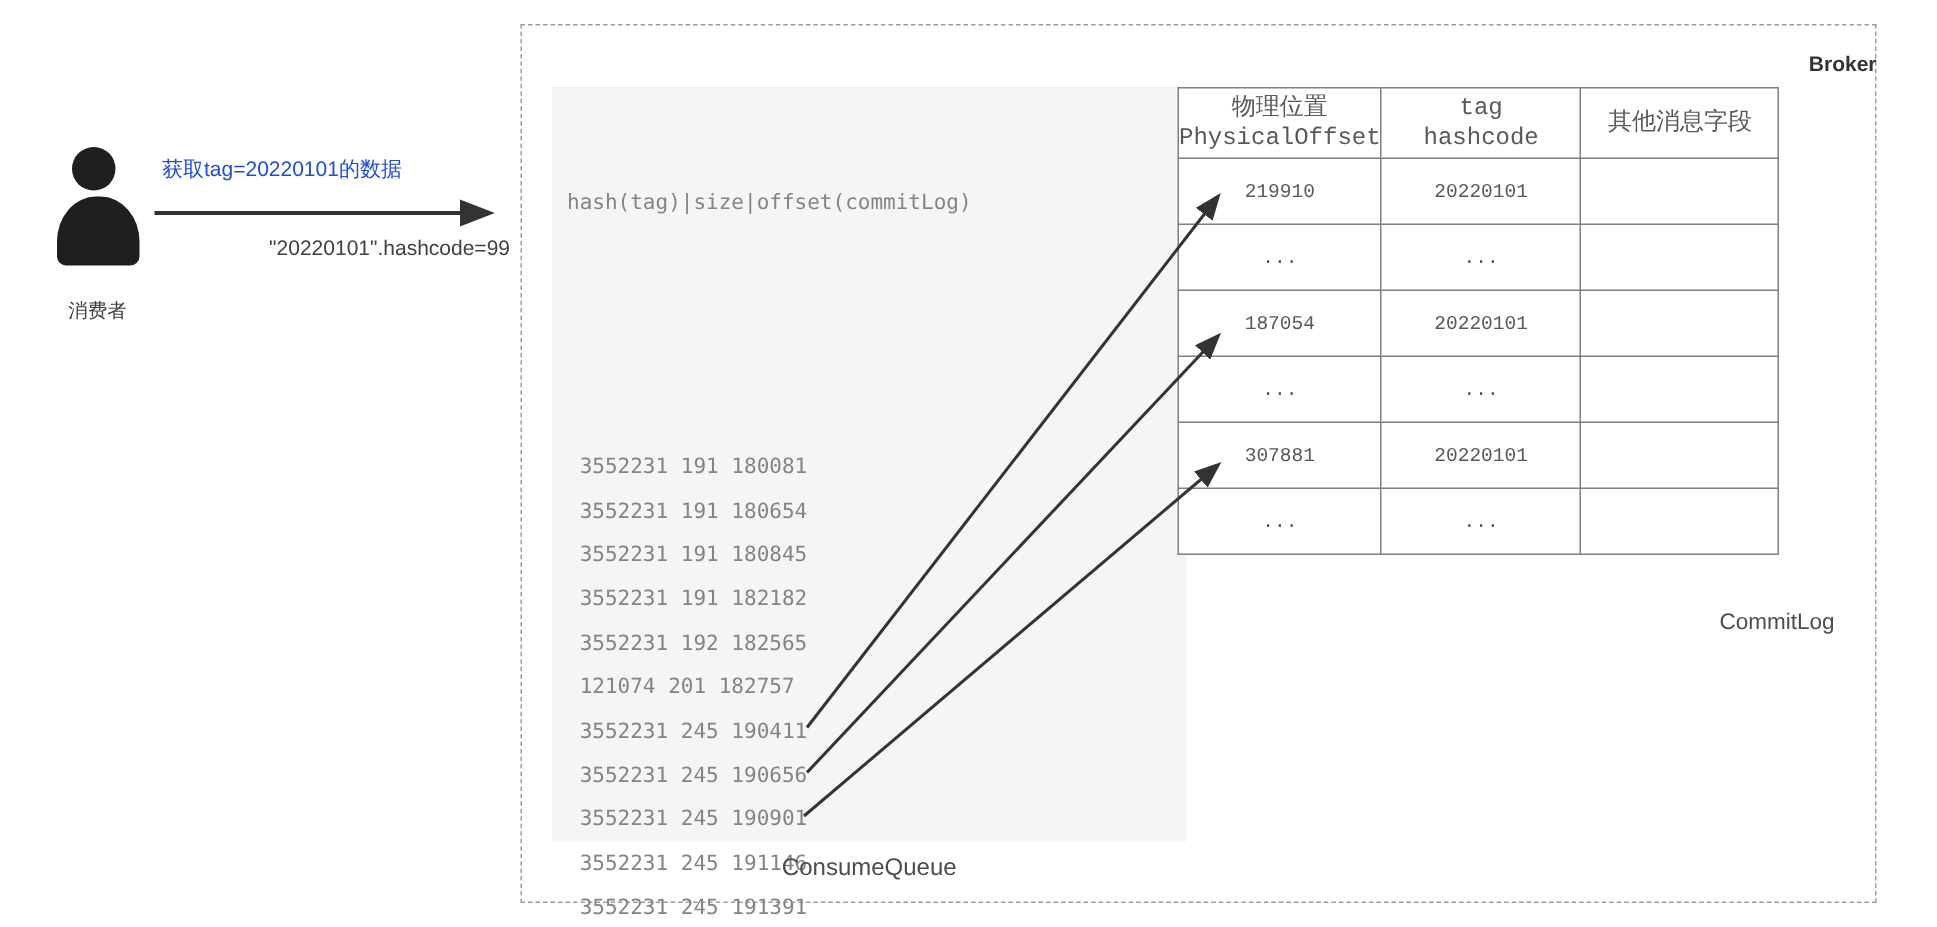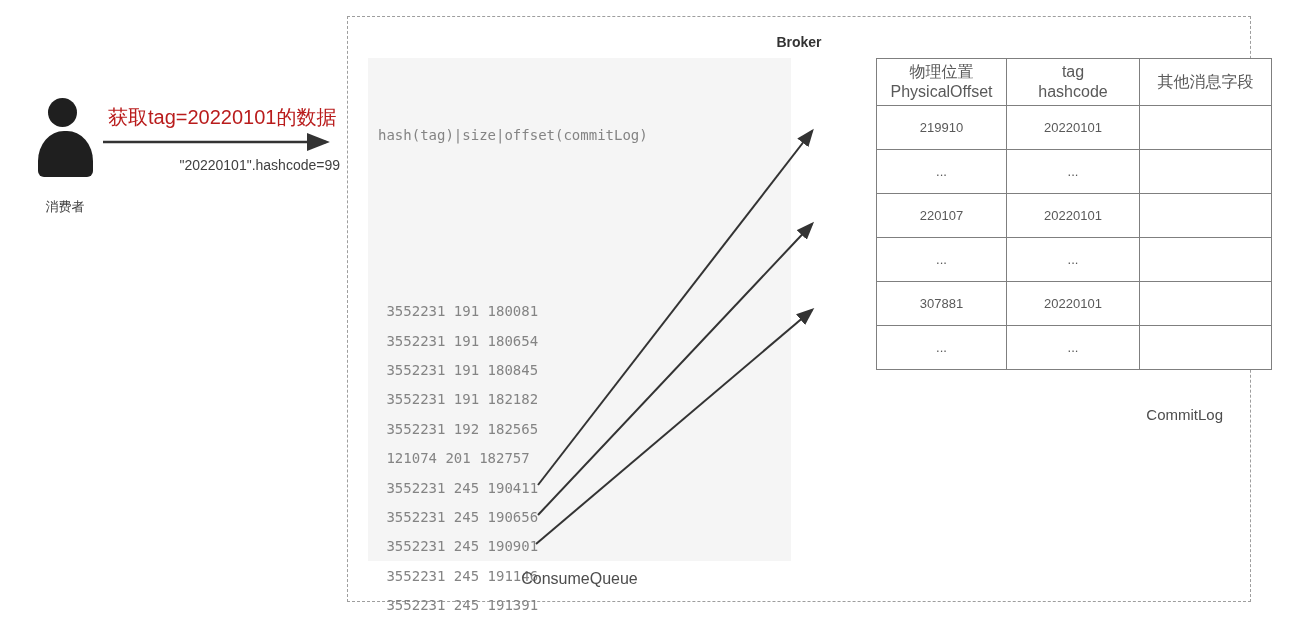--- a/index.html
+++ b/index.html
@@ -8,36 +8,36 @@
     font-family:"Liberation Sans",sans-serif;overflow:hidden;
   }
   .abs{position:absolute;}
 
   
   .person-head{left:48px;top:98px;width:29px;height:29px;border-radius:50%;background:#1f1f1f;}
   .person-body{left:38px;top:131px;width:55px;height:46px;background:#1f1f1f;
     border-radius:26px 26px 6px 6px / 30px 30px 6px 6px;}
   .consumer-label{left:30px;top:198px;width:70px;text-align:center;font-size:13px;color:#404040;}
 
-  .request-text{left:108px;top:104px;width:230px;font-size:20px;color:#b91c1c;white-space:nowrap;}
+  .request-text{left:108px;top:104px;width:230px;font-size:14px;color:#1d4ed8;white-space:nowrap;}
   .hashcode-text{left:150px;top:157px;width:190px;text-align:right;font-size:14px;color:#404040;white-space:nowrap;}
 
   
   .broker-box{left:347px;top:16px;width:904px;height:586px;border:1px dashed #9e9e9e;box-sizing:border-box;background:#fff;}
-  .broker-title{left:347px;top:34px;width:904px;text-align:center;font-size:14px;font-weight:bold;color:#333333;}
+  .broker-title{left:347px;top:34px;width:904px;text-align:right;font-size:14px;font-weight:bold;color:#333333;}
 
   
   .cq-box{left:368px;top:58px;width:423px;height:503px;background:#f5f5f5;}
   .cq-text{left:378px;top:62px;width:410px;font-family:"DejaVu Sans Mono","Liberation Mono",monospace;
     font-size:14px;line-height:29.4px;color:#848484;white-space:pre;}
   .cq-line{height:29.4px;}
   .cq-label{left:368px;top:570px;width:423px;text-align:center;font-size:16px;color:#4d4d4d;}
 
   
-  .cl-table{left:876px;top:58px;}
+  .cl-table{left:785px;top:58px;font-family:Liberation Mono, monospace;}
   table{border-collapse:collapse;table-layout:fixed;}
   td{border:1px solid #7f7f7f;background:#ffffff;text-align:center;vertical-align:middle;
      color:#595959;padding:0;}
   .cl-head td{height:46px;font-size:16px;line-height:1.25;}
   .cl-row td{height:43px;font-size:13px;}
   .col1{width:129px;}.col2{width:132px;}.col3{width:131px;}
   .cl-label{left:828px;top:406px;width:395px;text-align:right;font-size:15px;color:#4d4d4d;}
 
   
   svg.overlay{left:0;top:0;width:1291px;height:618px;pointer-events:none;}
@@ -88,21 +88,21 @@
         <td class="col1">219910</td>
         <td class="col2">20220101</td>
         <td class="col3"></td>
       </tr>
         <tr class="cl-row">
         <td class="col1">...</td>
         <td class="col2">...</td>
         <td class="col3"></td>
       </tr>
         <tr class="cl-row">
-        <td class="col1">220107</td>
+        <td class="col1">187054</td>
         <td class="col2">20220101</td>
         <td class="col3"></td>
       </tr>
         <tr class="cl-row">
         <td class="col1">...</td>
         <td class="col2">...</td>
         <td class="col3"></td>
       </tr>
         <tr class="cl-row">
         <td class="col1">307881</td>

